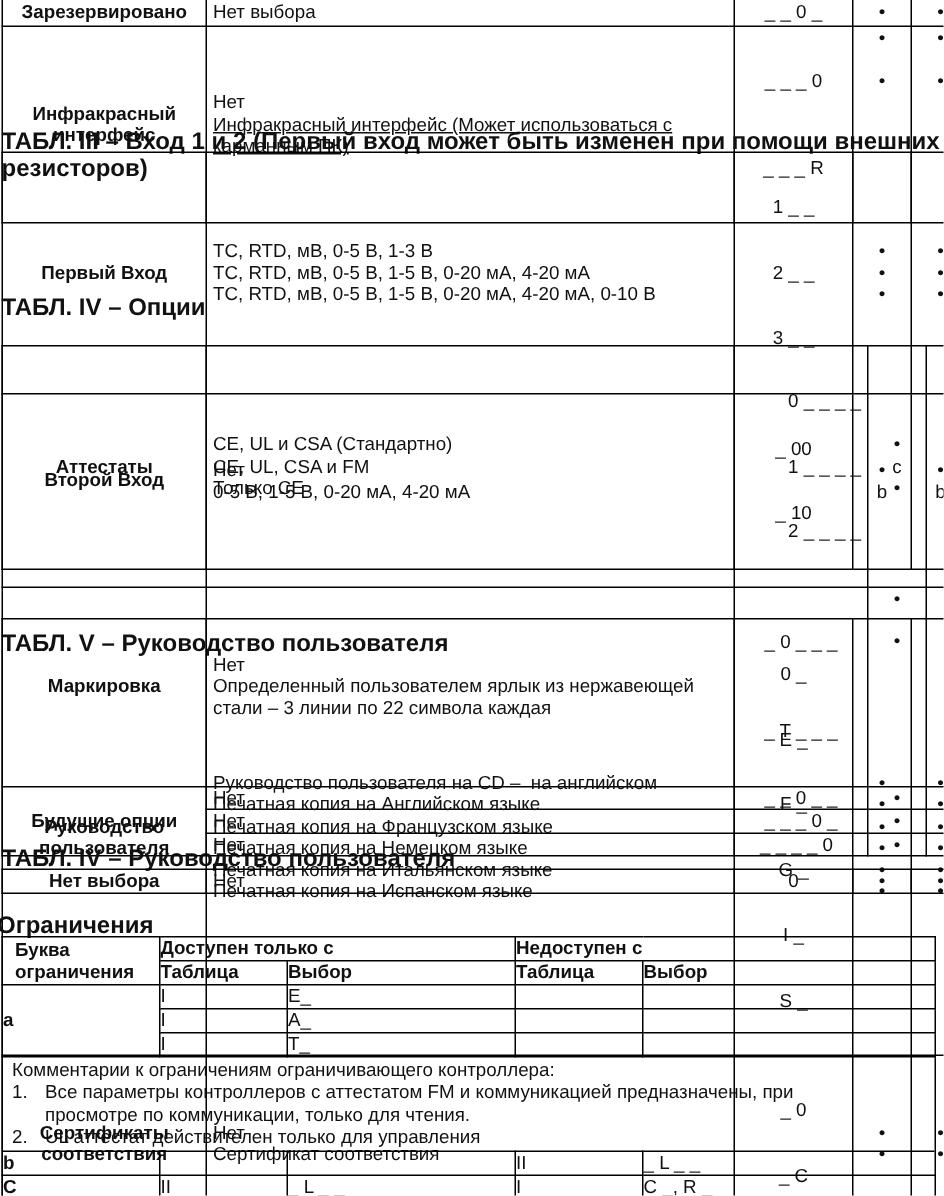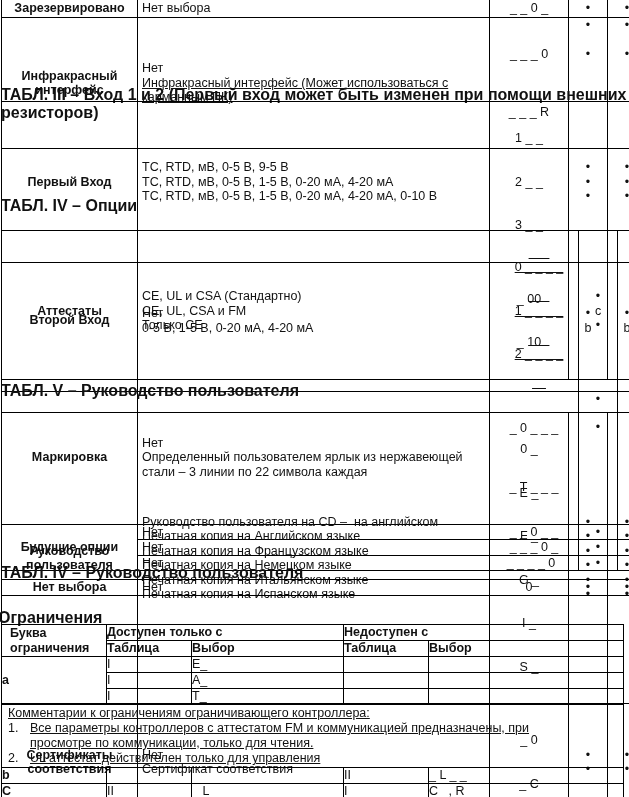--- a/index.html
+++ b/index.html
@@ -16,21 +16,21 @@
   td.desc { width: 343px; }
   td.code { width: 70px; text-align: center; white-space: pre; }
   td.m { width: 30px; text-align: center; padding: 0; }
   .line { display: block; height: 14.5px; white-space: pre; }
   .heading { position: absolute; left: 1px; font-weight: bold; font-size: 16px; }
   table.restr {
     position: absolute; left: 1px; width: 622px; border-collapse: collapse; table-layout: fixed;
   }
   table.restr td { border: 1.3px solid #000; text-align: left; padding: 0; height: 15px; line-height: 15px; }
   table.restr td.b { font-weight: bold; }
-  .comments td { text-align: left !important; padding: 1px 6px !important; line-height: 15px; text-decoration: underline; }
+  .comments td { text-align: left !important; padding: 1px 6px !important; line-height: 15px; }
   .cline { display: block; }
   .indent { display: inline-block; width: 22px; }
   .sub { padding-left: 22px; }
 </style>
 </head>
 <body>
 
 <table class="spec" style="top:-1px;">
   <tbody>
       <tr style="height:18px">
@@ -63,21 +63,21 @@
   </tr>
 </tbody>
   </table>
 
 <div class="heading" style="top:86px;">ТАБЛ. III – Вход 1 и 2 (Первый вход может быть изменен при помощи внешних резисторов)</div>
 <table class="spec" style="top:101px;">
   <tbody>
       <tr style="height:54px">
     <td class="lbl">Первый Вход</td>
     <td class="desc">
-      <span class="line">TC, RTD, мВ, 0-5 В, 9-5 В</span>
+      <span class="line">TC, RTD, мВ, 0-5 В, 1-3 В</span>
       <span class="line">TC, RTD, мВ, 0-5 В, 1-5 В, 0-20 мА, 4-20 мА</span>
       <span class="line">TC, RTD, мВ, 0-5 В, 1-5 В, 0-20 мА, 4-20 мА, 0-10 В</span>
     </td>
     <td class="code">
       <span class="line">1 _ _</span>
       <span class="line">2 _ _</span>
       <span class="line">3 _ _</span>
     </td>
     <td class="m">
       <span class="line">•</span>
@@ -115,21 +115,21 @@
 <div class="heading" style="top:197px;">ТАБЛ. IV – Опции</div>
 <table class="spec" style="top:230px;">
   <tbody>
       <tr style="height:51px">
     <td class="lbl">Аттестаты</td>
     <td class="desc">
       <span class="line">CE, UL и CSA (Стандартно)</span>
       <span class="line">CE, UL, CSA и FM</span>
       <span class="line">Только CE</span>
     </td>
-    <td class="code" style="text-align:center;padding-left:14px;text-decoration:underline;">
+    <td class="code" style="text-align:right;padding-left:14px;">
       <span class="line">0 _ _ _ _</span>
       <span class="line">1 _ _ _ _</span>
       <span class="line">2 _ _ _ _</span>
     </td>
     <td class="m">
       <span class="line">•</span>
       <span class="line">c</span>
       <span class="line">•</span>
     </td>
     <td class="m">
@@ -172,21 +172,21 @@
   </tr>
   <tr style="height:15px">
     <td class="desc">Нет</td>
     <td class="code" style="text-align:center;padding-right:10px;">_ _ _ _ 0</td>
     <td class="m">•</td>
     <td class="m">•</td>
   </tr>
 </tbody>
   </table>
 
-<div class="heading" style="top:382px;">ТАБЛ. V – Руководство пользователя</div>
+<div class="heading" style="top:421px;">ТАБЛ. V – Руководство пользователя</div>
 <table class="spec" style="top:412px;">
   <tbody>
       <tr style="height:91px">
     <td class="lbl">Руководство пользователя</td>
     <td class="desc">
       <span class="line">Руководство пользователя на CD –  на английском</span>
       <span class="line">Печатная копия на Английском языке</span>
       <span class="line">Печатная копия на Французском языке</span>
       <span class="line">Печатная копия на Немецком языке</span>
       <span class="line">Печатная копия на Итальянском языке</span>

